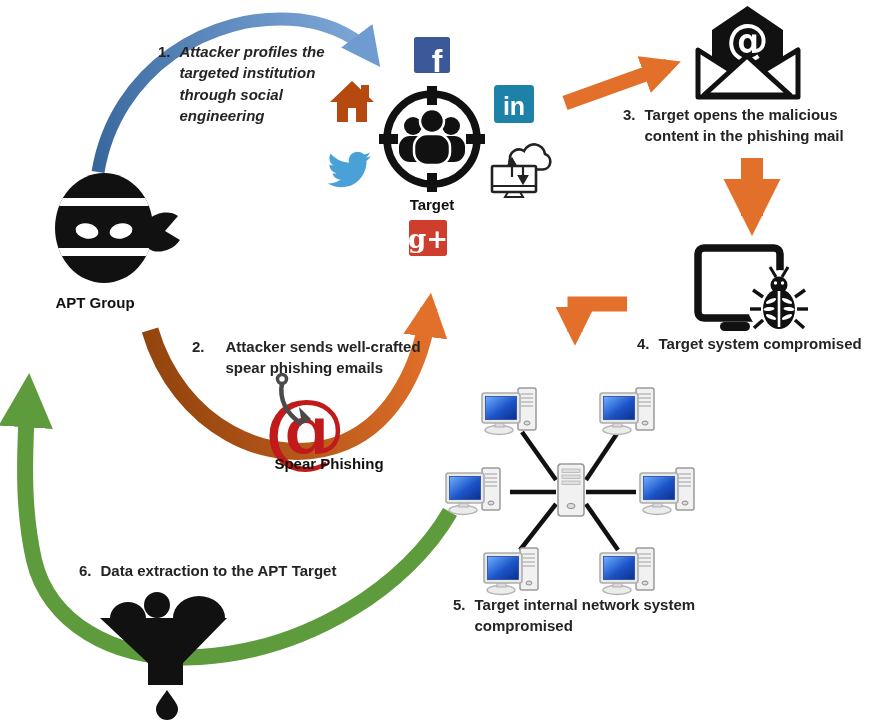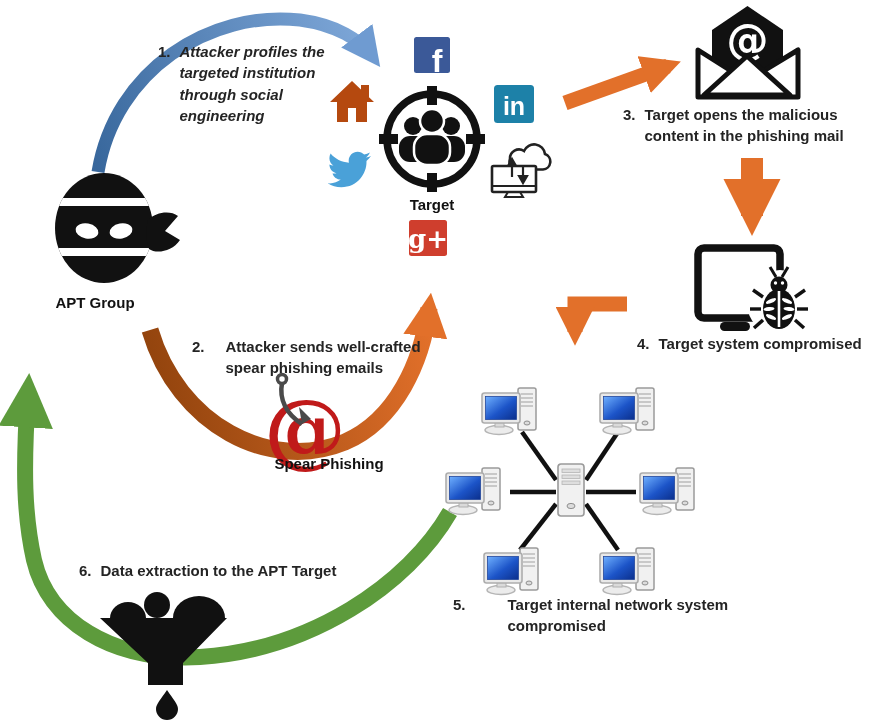--- a/index.html
+++ b/index.html
@@ -236,21 +236,21 @@
     <span class="txt" style="width:210px;">Target opens the malicious content in the phishing mail</span>
   </div>
 
   <div class="step" style="left:637px;top:333px;">
     <span class="num">4.</span>
     <span class="txt" style="width:240px;">Target system compromised</span>
   </div>
 
   <div class="step" style="left:453px;top:594px;">
     <span class="num">5.</span>
-    <span class="txt" style="width:255px;margin-left:33px;">Target internal network system compromised</span>
+    <span class="txt" style="width:255px;">Target internal network system compromised</span>
   </div>
 
   <div class="step" style="left:79px;top:560px;">
     <span class="num">6.</span>
     <span class="txt" style="width:290px;">Data extraction to the APT Target</span>
   </div>
 
   <div class="lbl" style="left:398px;top:196px;width:68px;">Target</div>
   <div class="lbl" style="left:264px;top:455px;width:130px;">Spear Phishing</div>
   <div class="lbl" style="left:40px;top:294px;width:110px;">APT Group</div>

